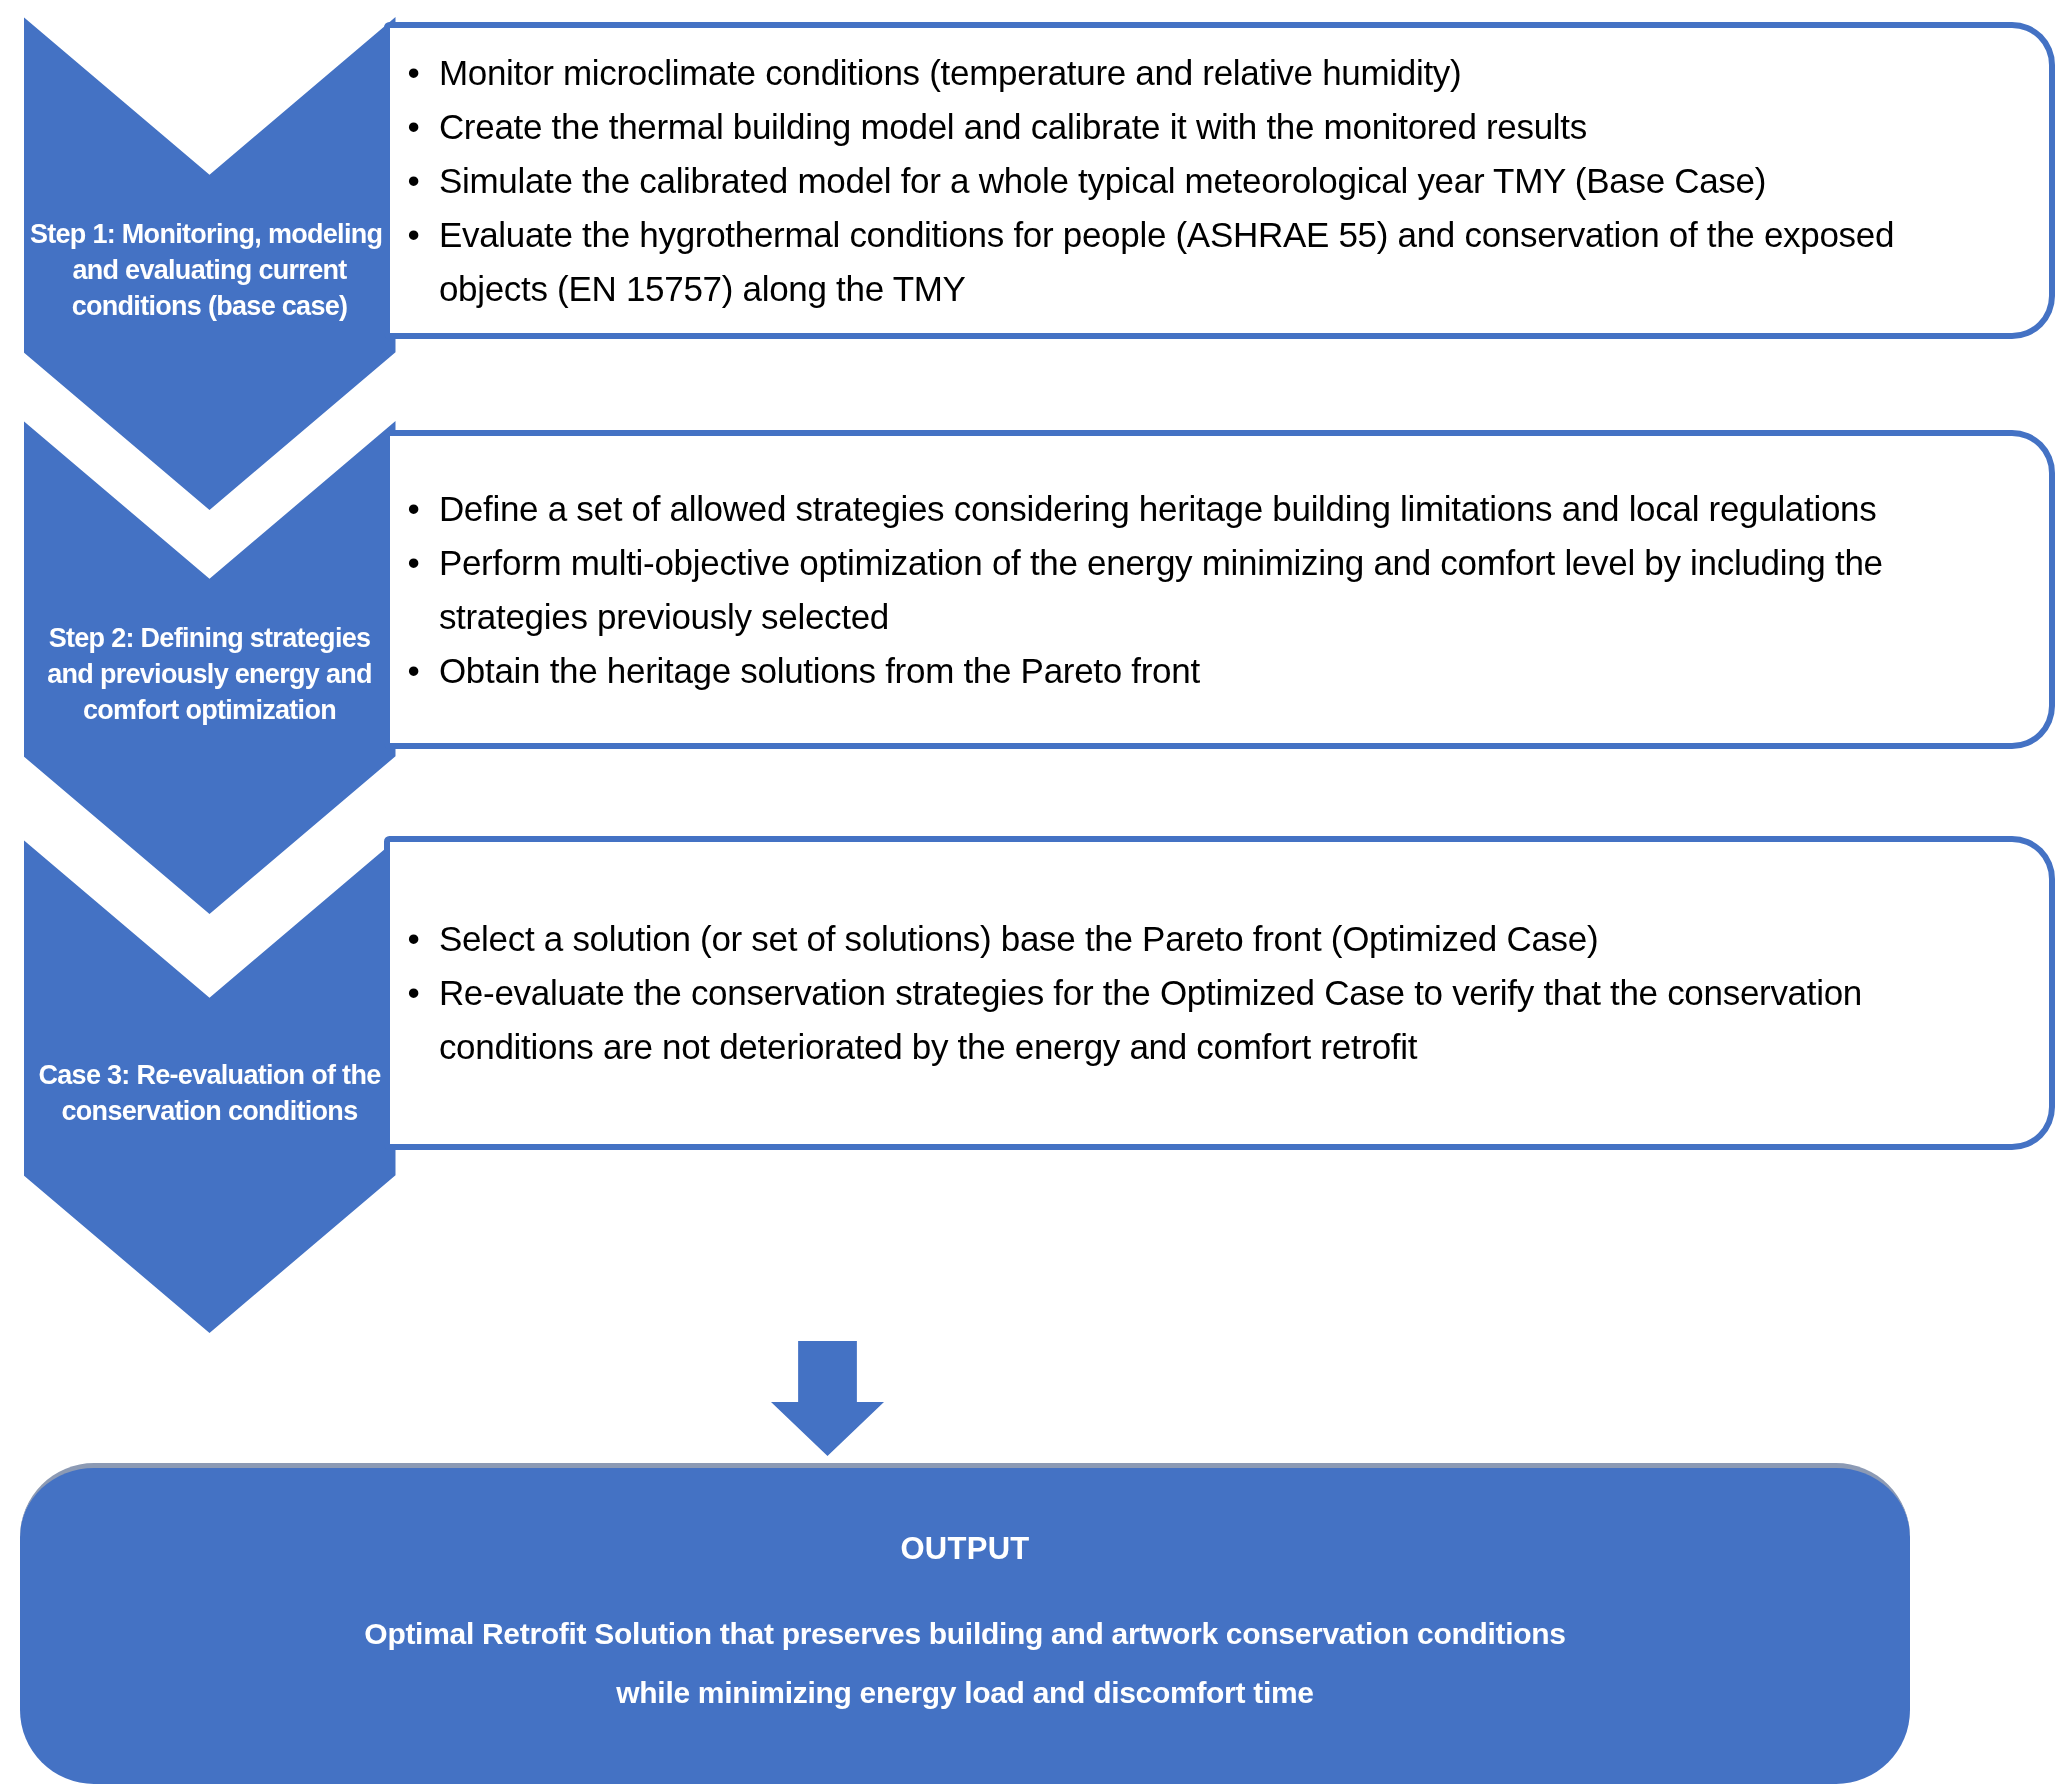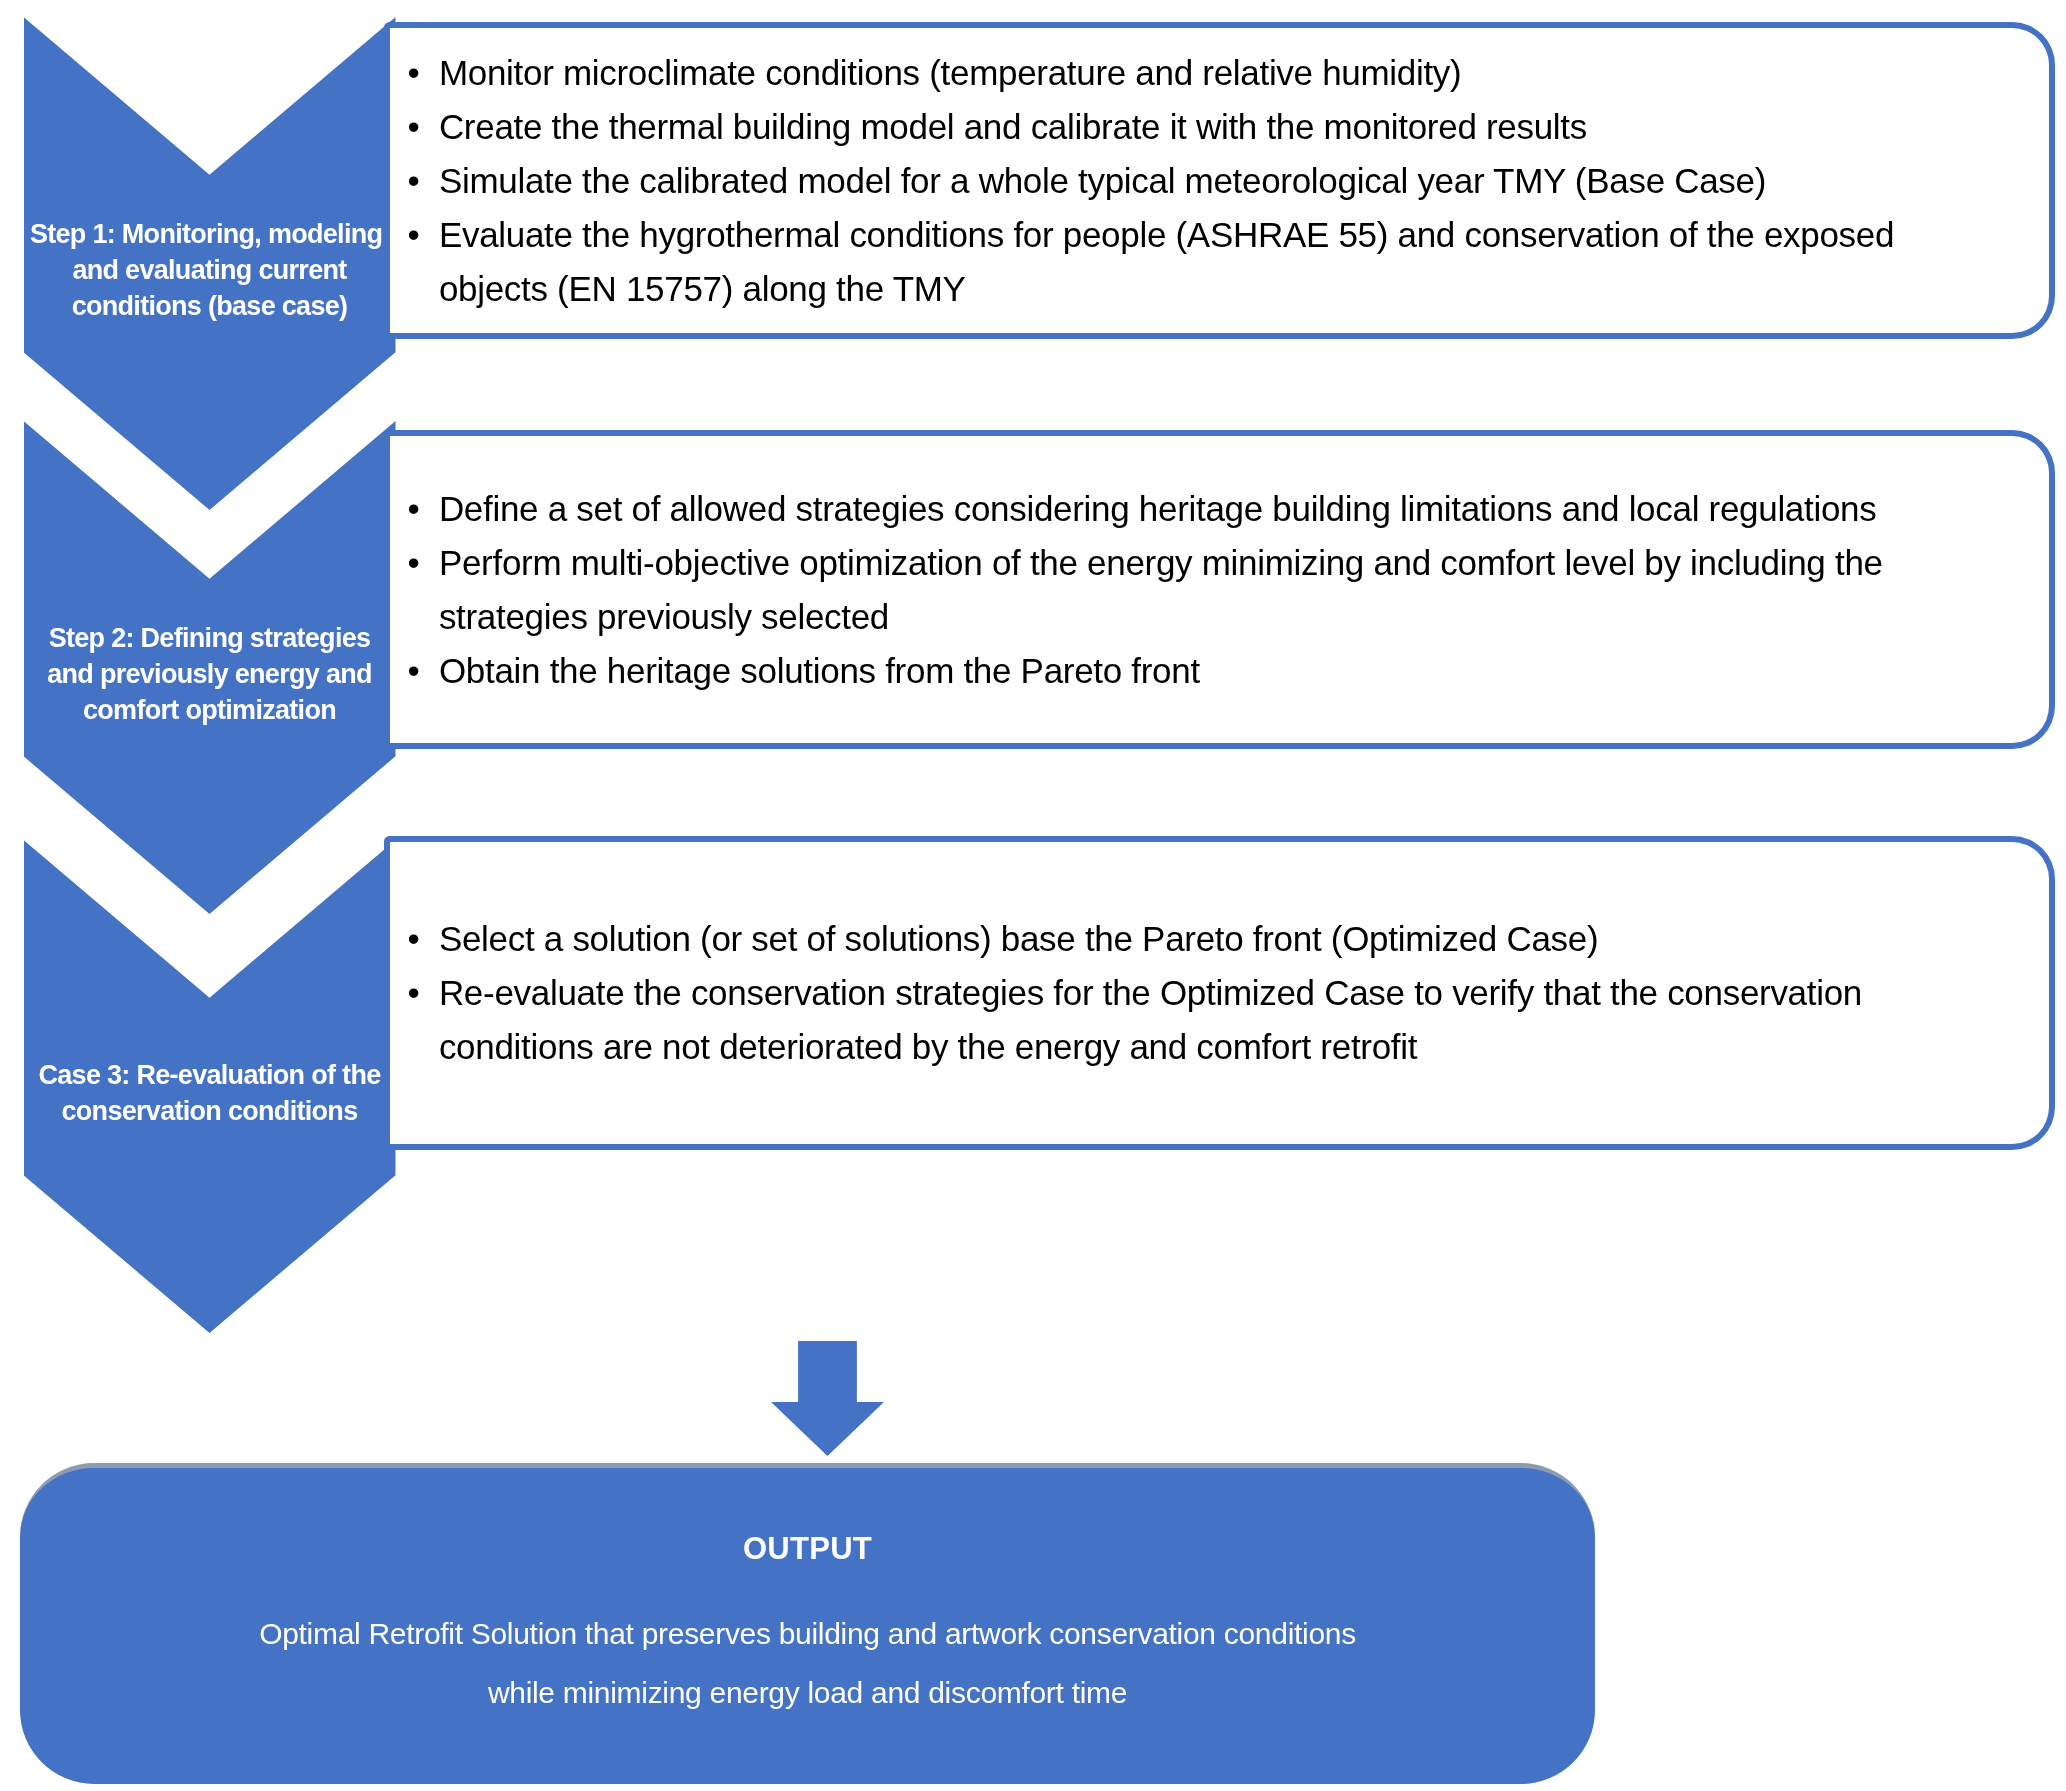--- a/index.html
+++ b/index.html
@@ -42,27 +42,27 @@
 
   
   .down-arrow{
     position:absolute;left:771px;top:1341px;width:113px;height:115px;background:#4472c4;
     clip-path:polygon(24% 0,76% 0,76% 53%,100% 53%,50% 100%,0 53%,24% 53%);
     z-index:1;
   }
 
   
   .output{
-    position:absolute;left:20px;top:1463px;width:1575px;height:321px;
+    position:absolute;left:20px;top:1463px;width:1890px;height:321px;
     background:#4472c4;border-radius:74px;border-top:5.4px solid #8c9ab4;
     box-sizing:border-box;display:flex;flex-direction:column;align-items:center;justify-content:center;
     color:#ffffff;text-align:center;z-index:1;
   }
   .output-title{font-weight:700;font-size:31px;margin-bottom:37px;letter-spacing:0.3px;}
-  .out-line{font-weight:400;font-size:30px;line-height:59px;letter-spacing:-0.3px;text-align:center;}
+  .out-line{font-weight:700;font-size:30px;line-height:59px;letter-spacing:-0.3px;text-align:center;}
 </style>
 </head>
 <body>
 
 <div class="canvas">
 
   <div class="chevron chev-1">
     <div class="chev-label">Step 1: Monitoring, modeling, and evaluating current conditions (base case)</div>
   </div>
   <div class="chevron chev-2">

